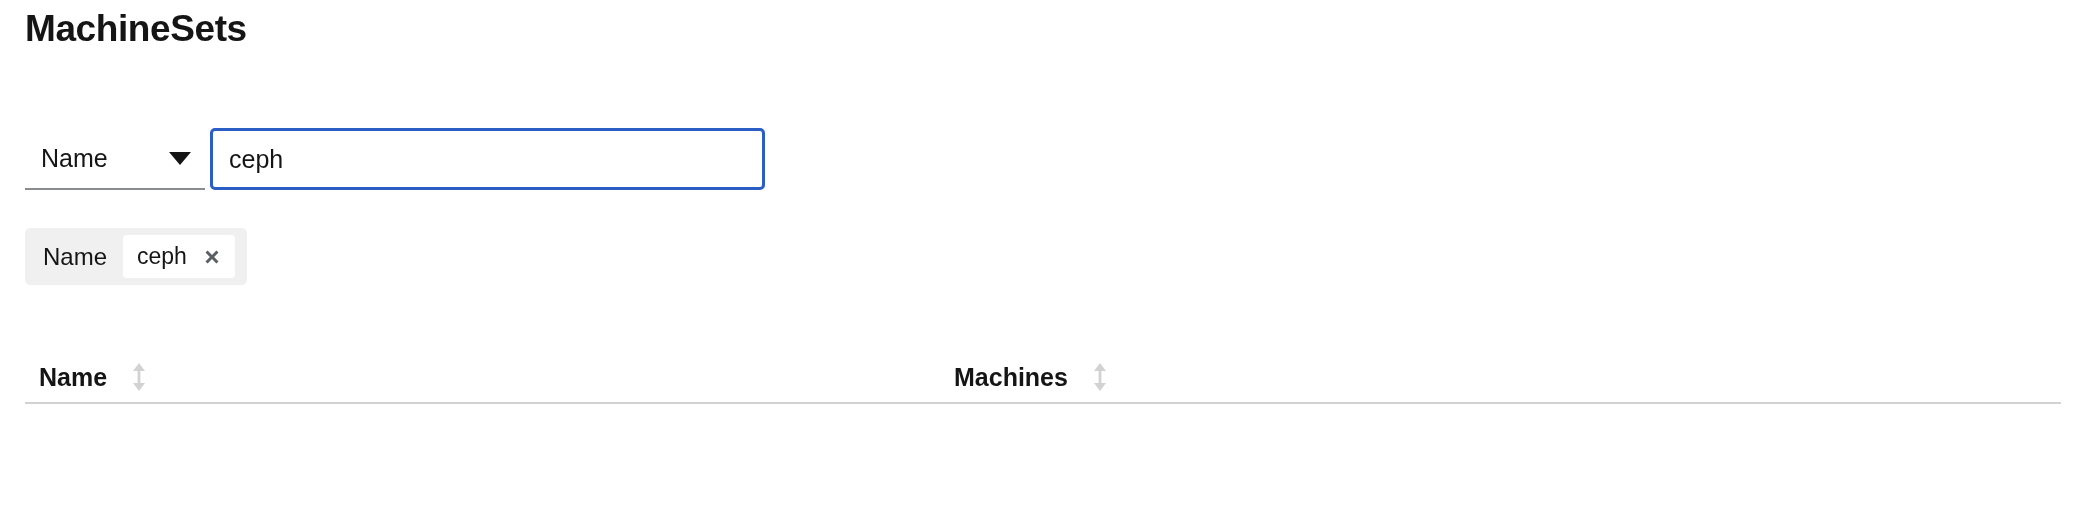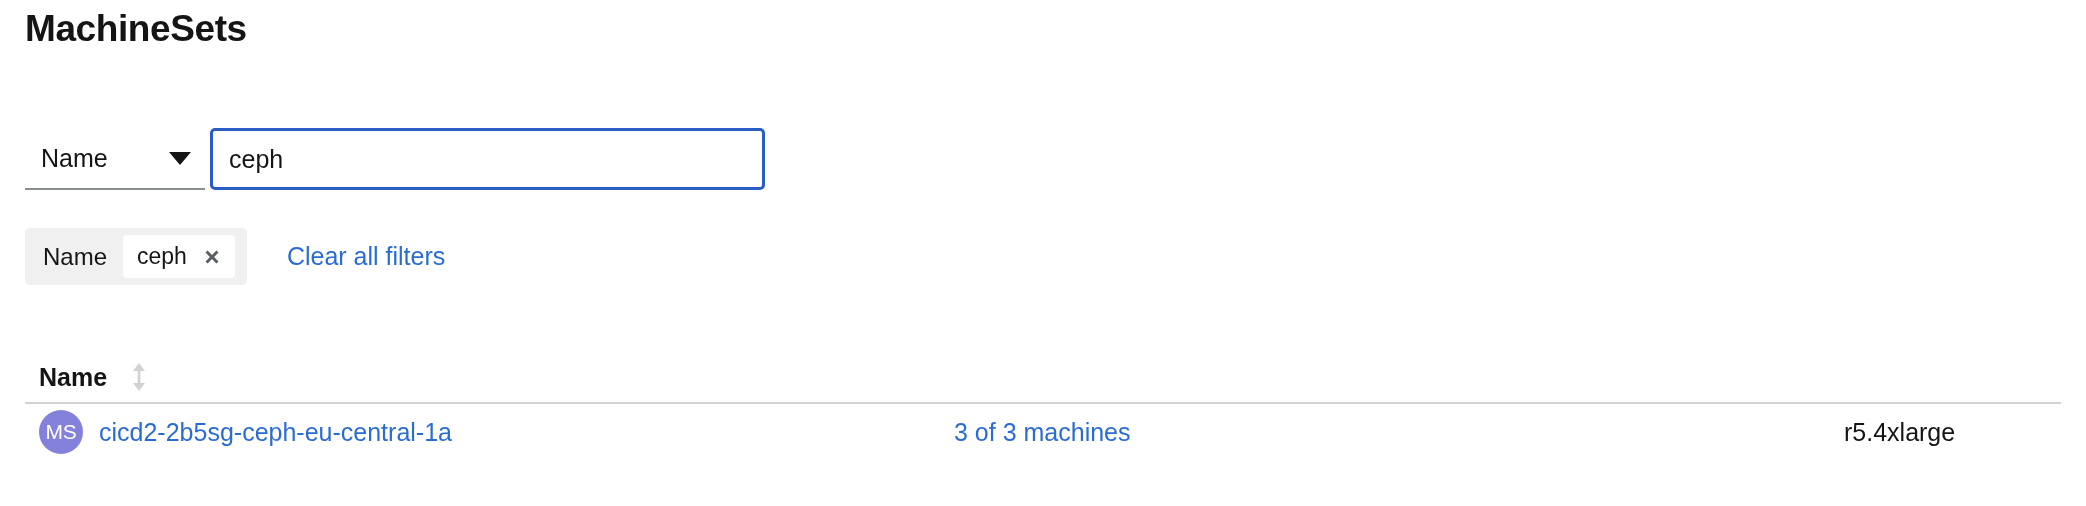--- a/index.html
+++ b/index.html
@@ -264,55 +264,48 @@
       <span class="chip">
         <span class="chip-text">ceph</span>
         <span class="chip-close">
           <svg width="26" height="26" viewBox="0 0 26 26" aria-hidden="true">
             <path d="M6.5 8.6 L8.6 6.5 L13 10.9 L17.4 6.5 L19.5 8.6 L15.1 13 L19.5 17.4 L17.4 19.5 L13 15.1 L8.6 19.5 L6.5 17.4 L10.9 13 Z" fill="#5b5e62"></path>
           </svg>
         </span>
       </span>
     </div>
 
-    <a class="clear-filters">Clear all filters</a>
 
   </div>
 
   <div class="table">
 
     <div class="table-row-head">
 
       <div class="th col-name">
         <span class="th-label">Name</span>
         <span class="sort-icon">
           <svg width="16" height="30" viewBox="0 0 16 30" aria-hidden="true">
             <path d="M8 1 L14 9 L2 9 Z" fill="#d2d2d2"></path>
             <rect x="6.6" y="8" width="2.8" height="14" fill="#d2d2d2"></rect>
             <path d="M8 29 L14 21 L2 21 Z" fill="#d2d2d2"></path>
           </svg>
         </span>
       </div>
 
+      <div class="th col-machines">
+        <span class="th-label">Machines</span>
+        <span class="sort-icon">
+          <svg width="16" height="30" viewBox="0 0 16 30" aria-hidden="true">
+            <path d="M8 1 L14 9 L2 9 Z" fill="#d2d2d2"></path>
+            <rect x="6.6" y="8" width="2.8" height="14" fill="#d2d2d2"></rect>
+            <path d="M8 29 L14 21 L2 21 Z" fill="#d2d2d2"></path>
+          </svg>
+        </span>
+      </div>
 
 
     </div>
 
-    <div class="table-row-body">
-
-      <div class="td col-name">
-        <span class="res-badge">MS</span>
-        <a class="res-link">cicd2-2b5sg-ceph-eu-central-1a</a>
-      </div>
-
-      <div class="td col-machines">
-        <a class="machines-link">3 of 3 machines</a>
-      </div>
-
-      <div class="td col-instance">
-        <span class="instance-text">r5.4xlarge</span>
-      </div>
-
-    </div>
 
   </div>
 
 </div>
 
 </body></html>

